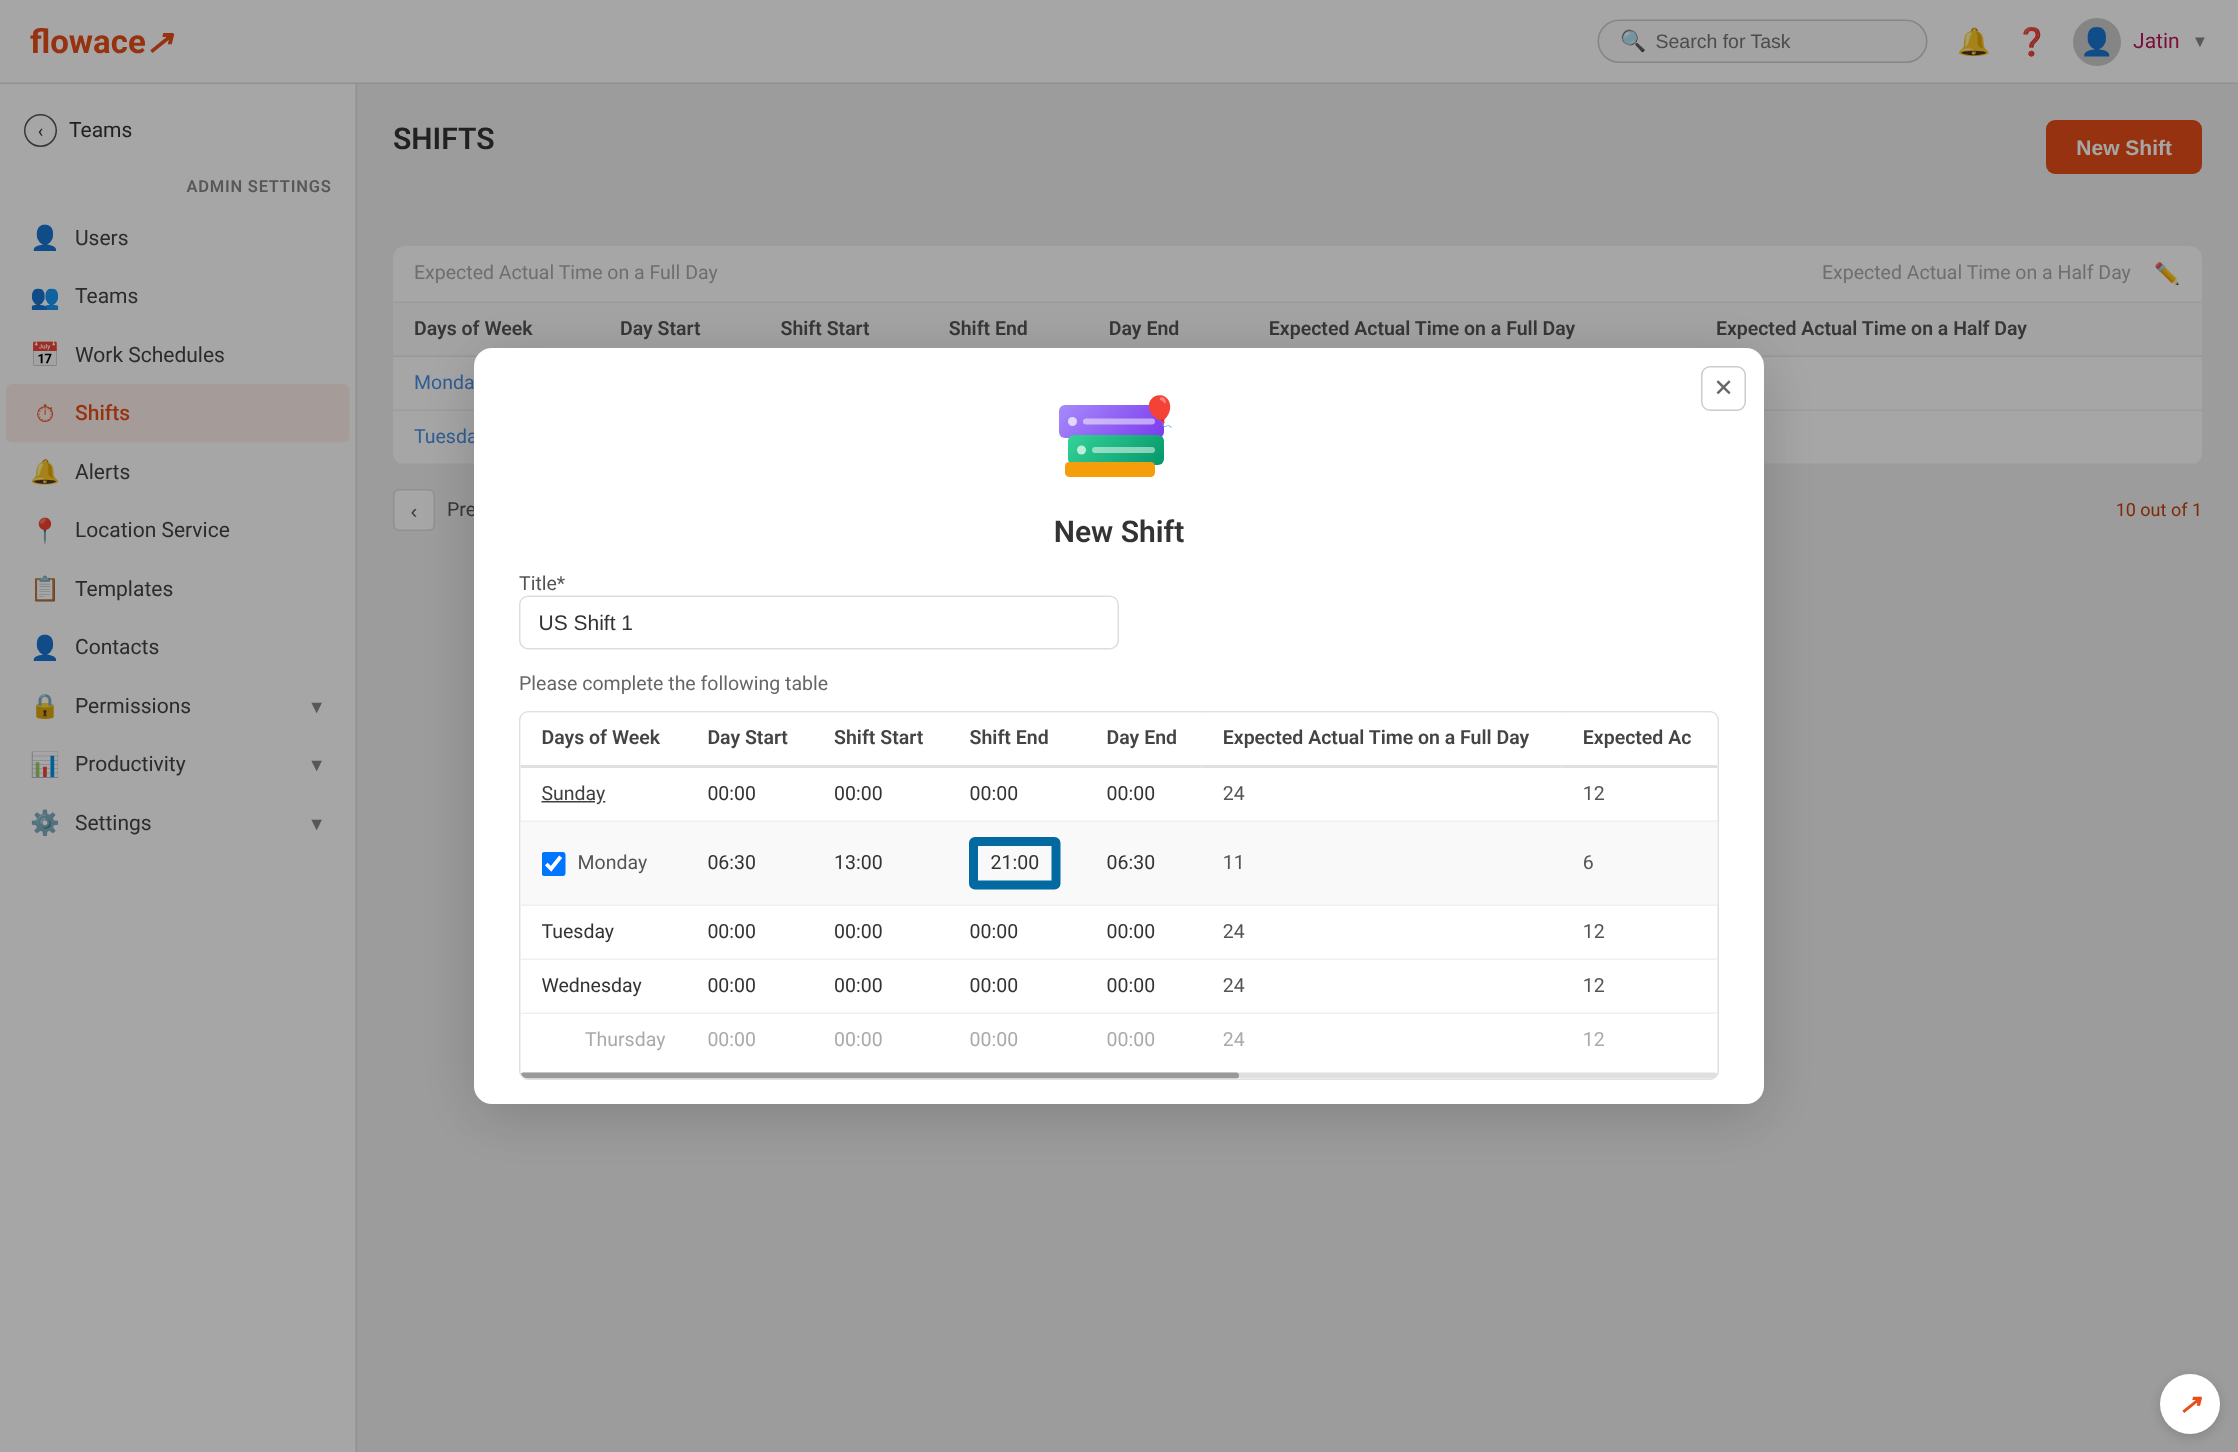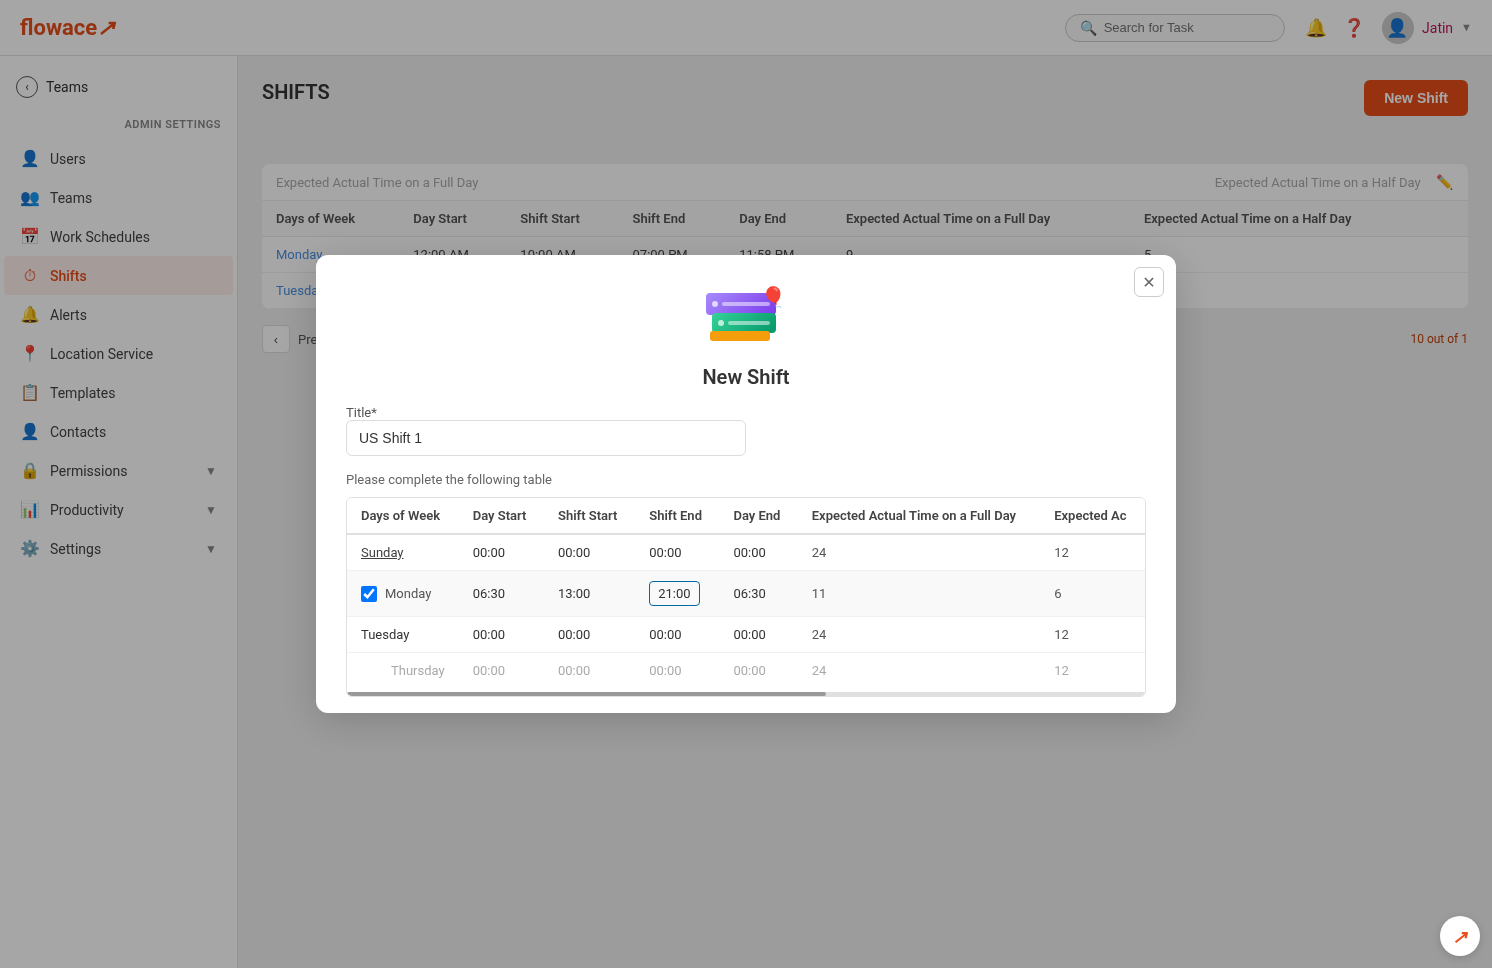--- a/index.html
+++ b/index.html
@@ -596,28 +596,37 @@
             <tr style="background:#f9f9f9;">
               <td>
                 <div style="display:flex;align-items:center;gap:8px;">
                   <input type="checkbox" checked="" style="">
                   <span>Monday</span>
                 </div>
               </td>
               <td class="time-cell">06:30</td>
               <td class="time-cell">13:00</td>
               <td class="time-cell">
-                <div style="border:1px solid #0369a1;border-radius:4px;padding:4px 8px;display:inline-block;color:#333;">21:00</div>
+                <div style="border:6px solid #0369a1;border-radius:4px;padding:4px 8px;display:inline-block;color:#333;">21:00</div>
               </td>
               <td class="time-cell">06:30</td>
               <td>11</td>
               <td>6</td>
             </tr>
             <tr>
               <td style="color:#333;">Tuesday</td>
+              <td class="time-cell">00:00</td>
+              <td class="time-cell">00:00</td>
+              <td class="time-cell">00:00</td>
+              <td class="time-cell">00:00</td>
+              <td>24</td>
+              <td>12</td>
+            </tr>
+            <tr>
+              <td style="color:#333;">Wednesday</td>
               <td class="time-cell">00:00</td>
               <td class="time-cell">00:00</td>
               <td class="time-cell">00:00</td>
               <td class="time-cell">00:00</td>
               <td>24</td>
               <td>12</td>
             </tr>
             <tr>
               <td style="color:#aaa;text-align:right;">Thursday</td>
               <td class="time-cell" style="color:#aaa;">00:00</td>

